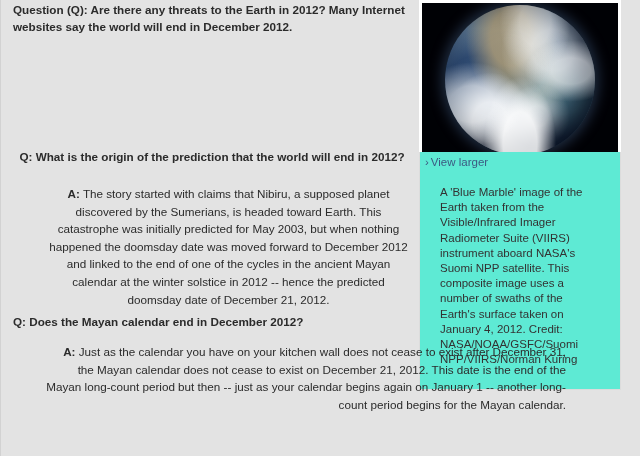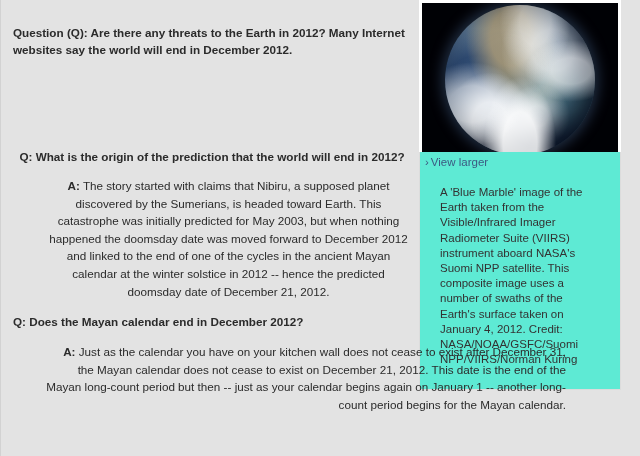--- a/index.html
+++ b/index.html
@@ -117,24 +117,24 @@
   }
   .a {
     font-size: 11.7px;
     line-height: 17.6px;
     color: #2b2b2b;
     margin: 0;
     padding-left: 33px;
   }
   .a b { font-weight: bold; }
 
-  .blk-1 { position: absolute; left: 0; top: 24px; width: 398px; }
+  .blk-1 { position: absolute; left: 0; top: 1px; width: 398px; }
   .blk-1 .a { margin-top: 13px; }
   .blk-2 { position: absolute; left: 0; top: 148px; width: 398px; text-align: center; }
-  .blk-2 .a { margin-top: 12px; }
+  .blk-2 .a { margin-top: 20px; }
   .blk-3 { position: absolute; left: 0; top: 313px; width: 398px; }
   .blk-3 .a { margin-top: 13px; text-align: right; }
 
   .blk-3 { width: 520px; }
   .blk-3 .q, .blk-3 .a { width: 520px; }
 </style>
 </head>
 <body>
 
 <div class="page">

